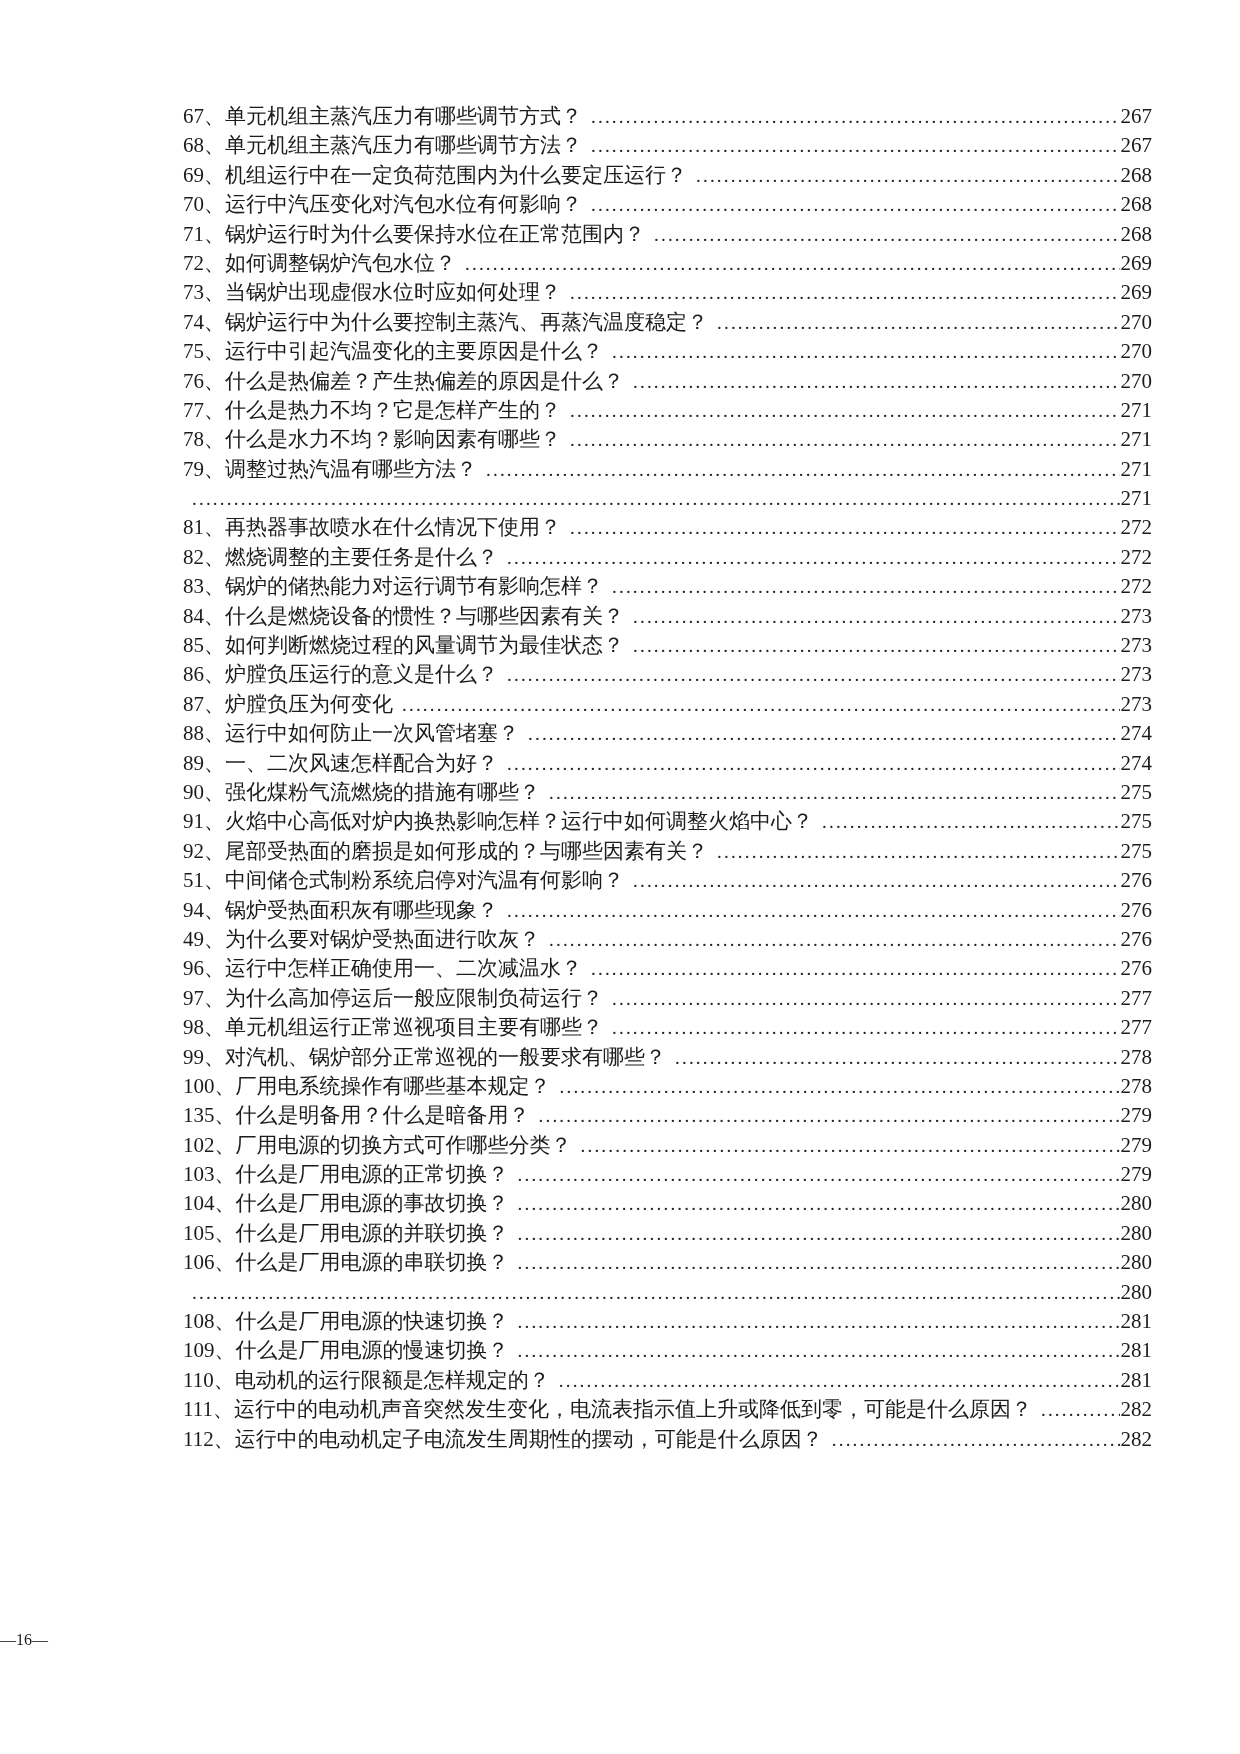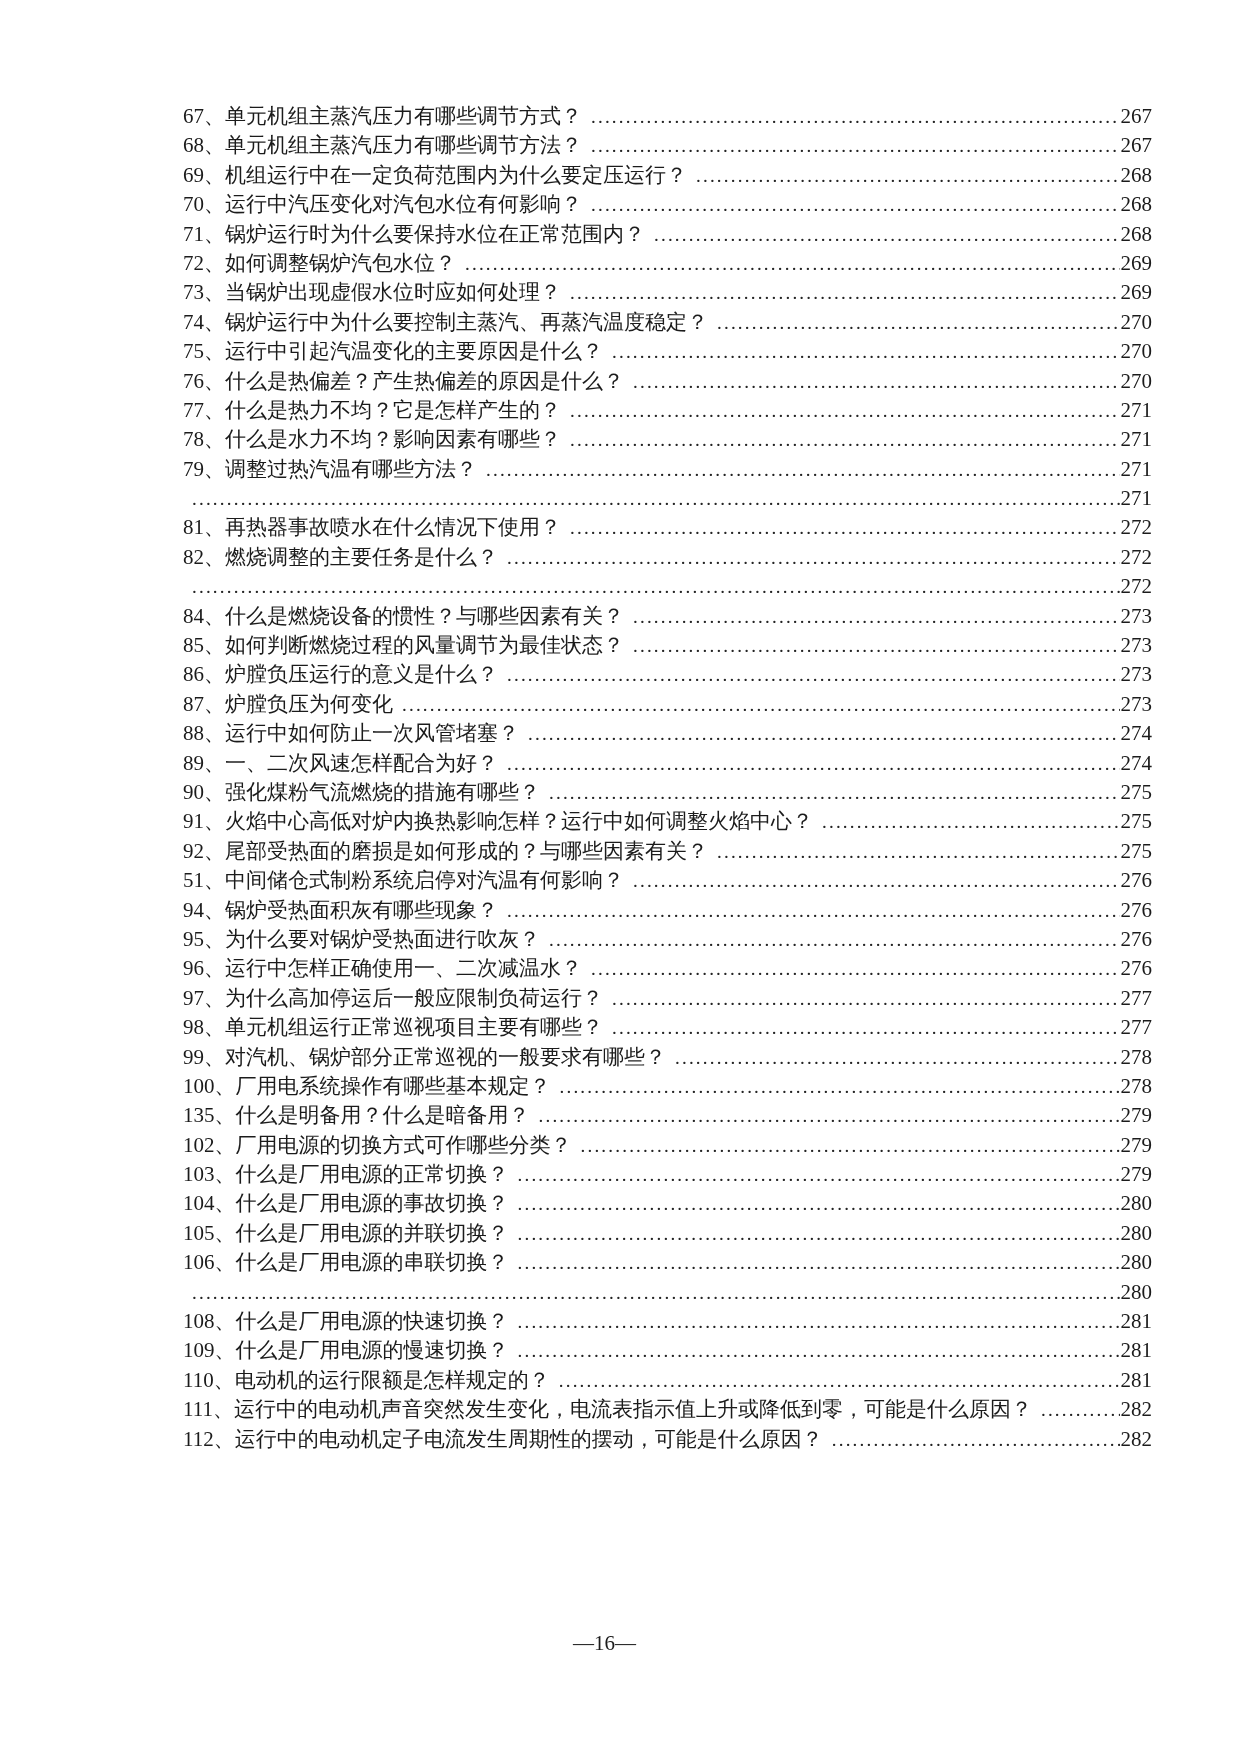--- a/index.html
+++ b/index.html
@@ -50,22 +50,22 @@
   }
   .toc-pagenum {
     white-space: nowrap;
     flex: 0 0 auto;
   }
   .footer {
     position: absolute;
     top: 1631px;
     left: 0;
     width: 100%;
-    text-align: center;
-    font-size: 21px;
+    text-align: left;
+    font-size: 16px;
     color: #1b1b1b;
   }
 </style>
 </head>
 <body>
 
 <div class="page">
 
   <div class="toc" id="toc-list">
     <div class="toc-row">
@@ -157,20 +157,21 @@
       <span class="toc-pagenum">272</span>
     </div>
 
     <div class="toc-row">
       <span class="toc-label">82、燃烧调整的主要任务是什么？</span>
       <span class="toc-dots"></span>
       <span class="toc-pagenum">272</span>
     </div>
 
     <div class="toc-row">
+      <span class="toc-label">83、锅炉的储热能力对运行调节有影响怎样？</span>
       <span class="toc-dots"></span>
       <span class="toc-pagenum">272</span>
     </div>
 
     <div class="toc-row">
       <span class="toc-label">84、什么是燃烧设备的惯性？与哪些因素有关？</span>
       <span class="toc-dots"></span>
       <span class="toc-pagenum">273</span>
     </div>
 
@@ -228,21 +229,21 @@
       <span class="toc-pagenum">276</span>
     </div>
 
     <div class="toc-row">
       <span class="toc-label">94、锅炉受热面积灰有哪些现象？</span>
       <span class="toc-dots"></span>
       <span class="toc-pagenum">276</span>
     </div>
 
     <div class="toc-row">
-      <span class="toc-label">95、为什么要对锅炉受热面进行吹灰？</span>
+      <span class="toc-label">49、为什么要对锅炉受热面进行吹灰？</span>
       <span class="toc-dots"></span>
       <span class="toc-pagenum">276</span>
     </div>
 
     <div class="toc-row">
       <span class="toc-label">96、运行中怎样正确使用一、二次减温水？</span>
       <span class="toc-dots"></span>
       <span class="toc-pagenum">276</span>
     </div>
 

